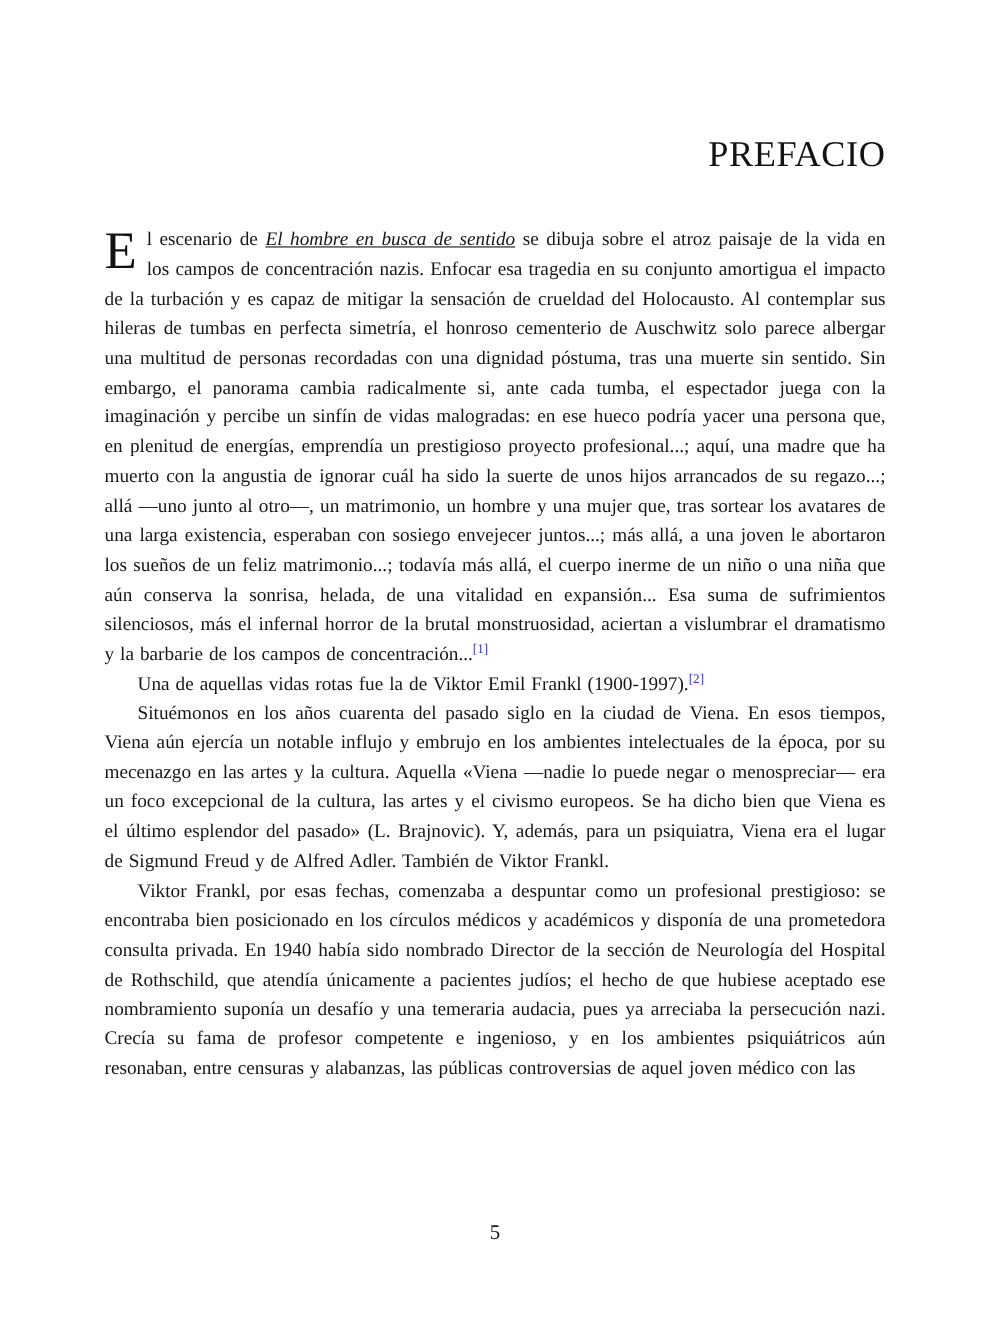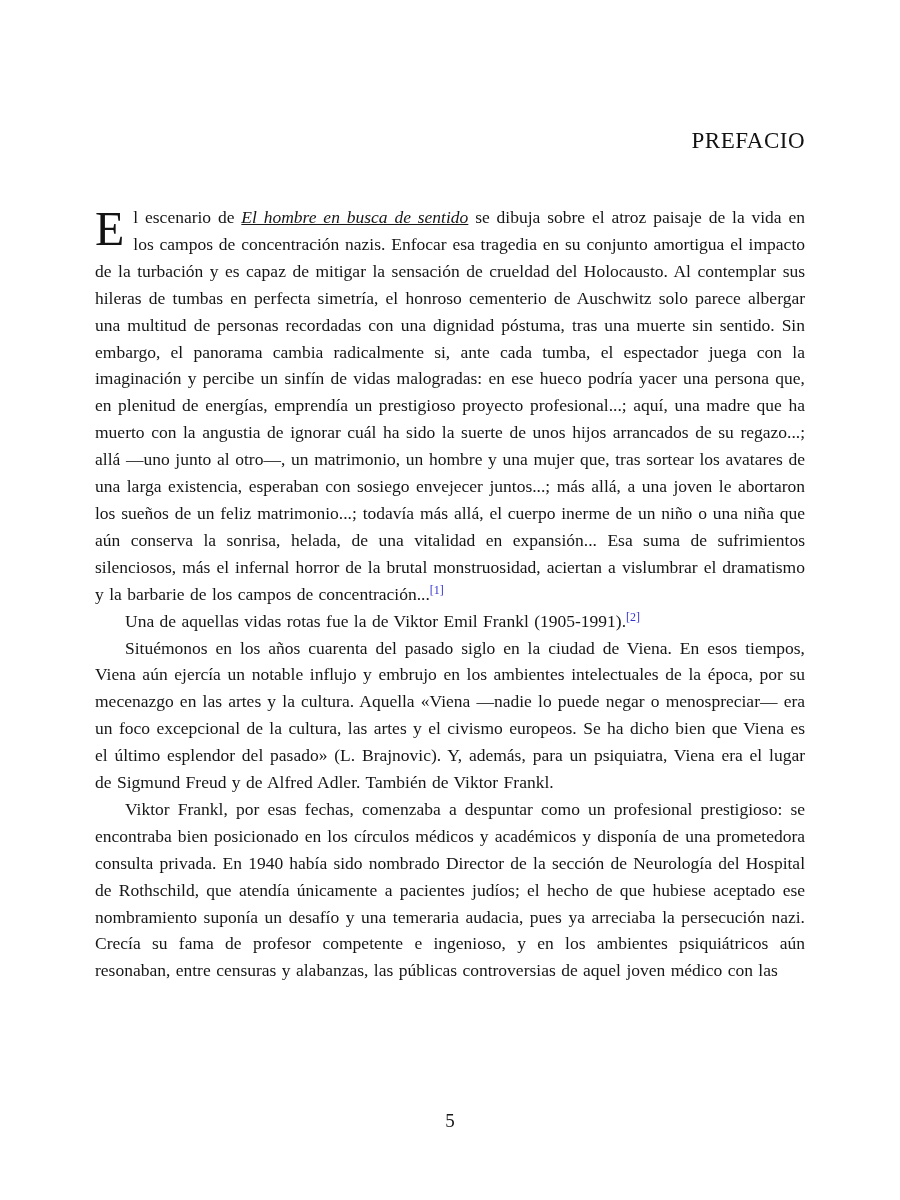--- a/index.html
+++ b/index.html
@@ -17,21 +17,21 @@
     color: #161616;
   }
   .content {
     position: absolute;
     left: 95px;
     top: 0;
     width: 710px;
   }
   .chapter-title {
     margin: 122px 0 0 0;
-    font-size: 23px;
+    font-size: 33px;
     font-weight: normal;
     line-height: 38px;
     text-align: right;
     letter-spacing: 0.5px;
     color: #131313;
   }
   .body-text {
     margin-top: 44px;
     font-size: 17.5px;
     line-height: 26.9px;
@@ -75,19 +75,19 @@
   }
 </style>
 </head>
 <body>
 
 <div class="page">
   <div class="content">
     <h1 class="chapter-title">PREFACIO</h1>
     <div class="body-text">
       <p class="para first-para"><span class="dropcap">E</span><span>l escenario de </span><em class="book-title">El hombre en busca de sentido</em><span> se dibuja sobre el atroz paisaje de la vida en los campos de concentración nazis. Enfocar esa tragedia en su conjunto amortigua el impacto de la turbación y es capaz de mitigar la sensación de crueldad del Holocausto. Al contemplar sus hileras de tumbas en perfecta simetría, el honroso cementerio de Auschwitz solo parece albergar una multitud de personas recordadas con una dignidad póstuma, tras una muerte sin sentido. Sin embargo, el panorama cambia radicalmente si, ante cada tumba, el espectador juega con la imaginación y percibe un sinfín de vidas malogradas: en ese hueco podría yacer una persona que, en plenitud de energías, emprendía un prestigioso proyecto profesional...; aquí, una madre que ha muerto con la angustia de ignorar cuál ha sido la suerte de unos hijos arrancados de su regazo...; allá —uno junto al otro—, un matrimonio, un hombre y una mujer que, tras sortear los avatares de una larga existencia, esperaban con sosiego envejecer juntos...; más allá, a una joven le abortaron los sueños de un feliz matrimonio...; todavía más allá, el cuerpo inerme de un niño o una niña que aún conserva la sonrisa, helada, de una vitalidad en expansión... Esa suma de sufrimientos silenciosos, más el infernal horror de la brutal monstruosidad, aciertan a vislumbrar el dramatismo y la barbarie de los campos de concentración...</span><sup class="footref">[1]</sup></p>
-      <p class="para"><span>Una de aquellas vidas rotas fue la de Viktor Emil Frankl (1905-1991).</span><sup class="footref">[2]</sup></p>
+      <p class="para"><span>Una de aquellas vidas rotas fue la de Viktor Emil Frankl (1900-1997).</span><sup class="footref">[2]</sup></p>
       <p class="para">Situémonos en los años cuarenta del pasado siglo en la ciudad de Viena. En esos tiempos, Viena aún ejercía un notable influjo y embrujo en los ambientes intelectuales de la época, por su mecenazgo en las artes y la cultura. Aquella «Viena —nadie lo puede negar o menospreciar— era un foco excepcional de la cultura, las artes y el civismo europeos. Se ha dicho bien que Viena es el último esplendor del pasado» (L. Brajnovic). Y, además, para un psiquiatra, Viena era el lugar de Sigmund Freud y de Alfred Adler. También de Viktor Frankl.</p>
       <p class="para">Viktor Frankl, por esas fechas, comenzaba a despuntar como un profesional prestigioso: se encontraba bien posicionado en los círculos médicos y académicos y disponía de una prometedora consulta privada. En 1940 había sido nombrado Director de la sección de Neurología del Hospital de Rothschild, que atendía únicamente a pacientes judíos; el hecho de que hubiese aceptado ese nombramiento suponía un desafío y una temeraria audacia, pues ya arreciaba la persecución nazi. Crecía su fama de profesor competente e ingenioso, y en los ambientes psiquiátricos aún resonaban, entre censuras y alabanzas, las públicas controversias de aquel joven médico con las</p>
     </div>
   </div>
   <div class="page-number">5</div>
 </div>
 
 </body></html>

